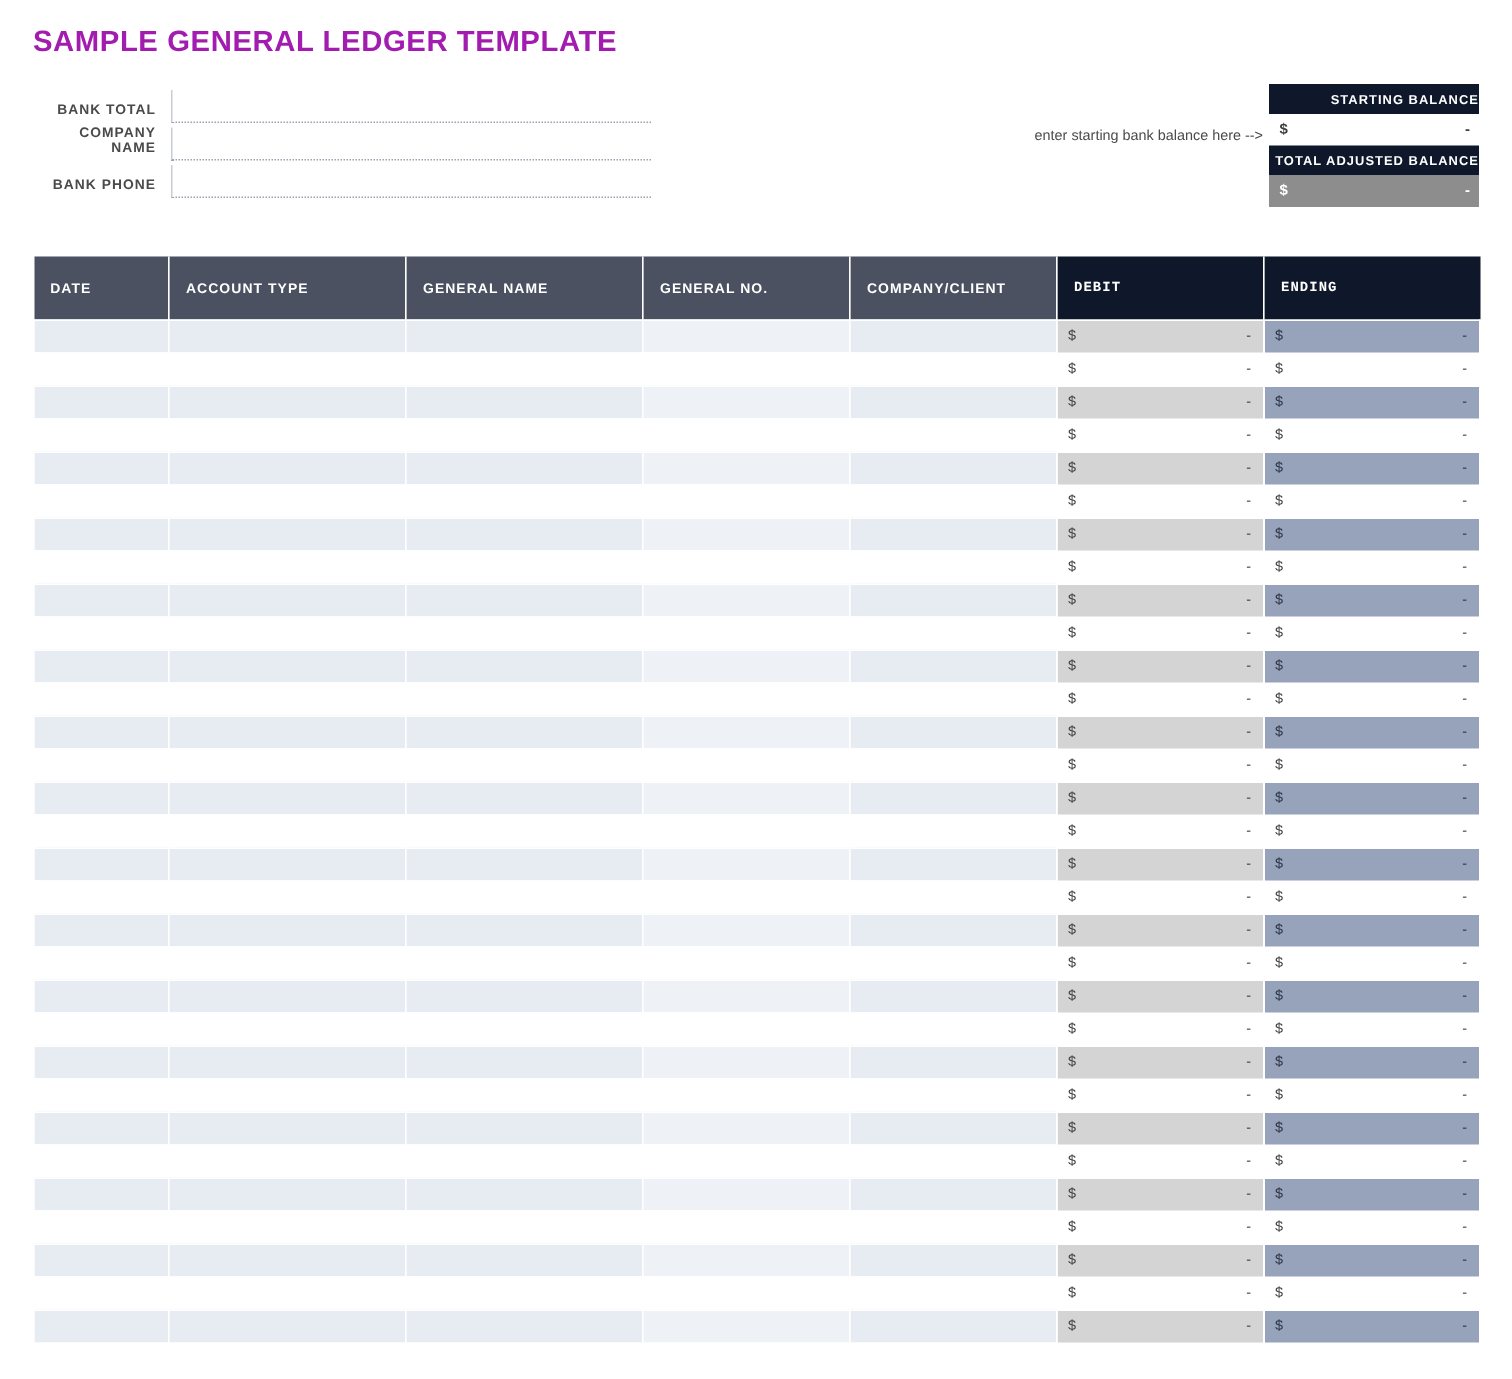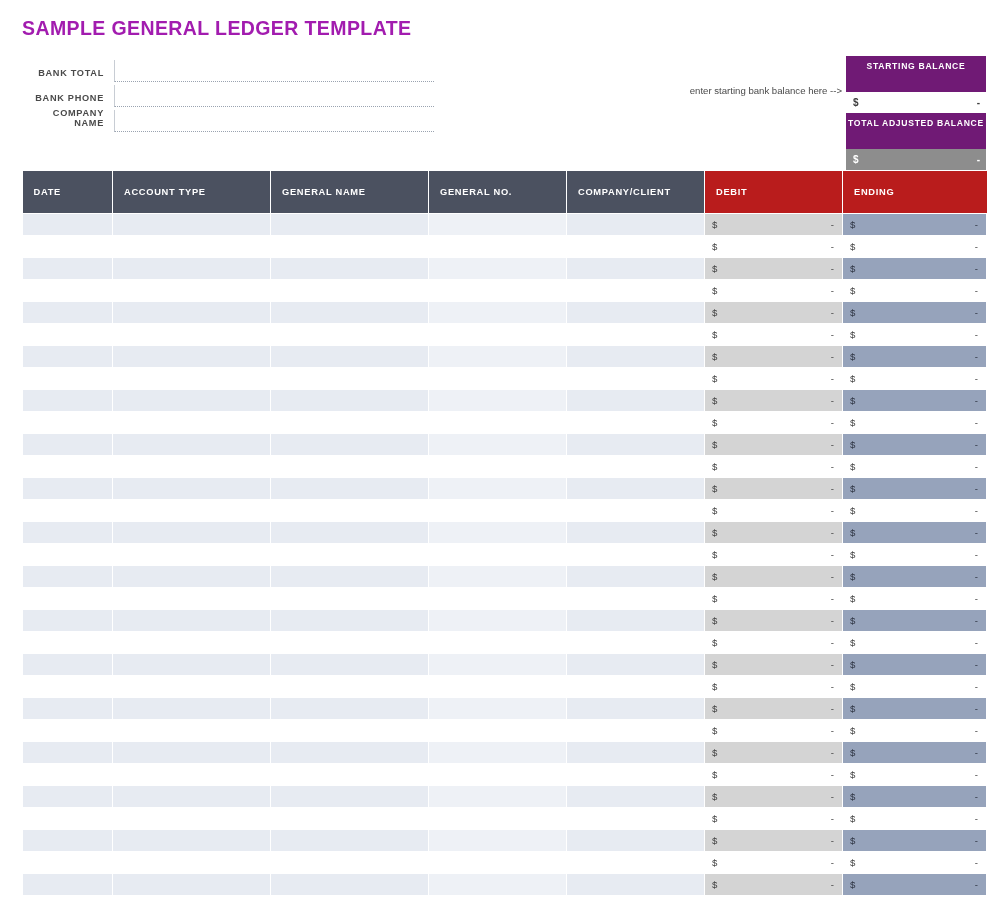--- a/index.html
+++ b/index.html
@@ -67,27 +67,27 @@
   }
 
   
   .balance-block {
     position: absolute;
     left: 846px;
     top: 56px;
     width: 140px;
   }
   .bal-head {
-    background: #701a75;
+    background: #0f172a;
     color: #ffffff;
     font-size: 8.6px;
     font-weight: bold;
     letter-spacing: 0.7px;
-    text-align: center;
-    height: 36px;
+    text-align: right;
+    height: 20px;
     line-height: 20px;
   }
   .bal-value {
     height: 21px;
     line-height: 21px;
     display: flex;
     justify-content: space-between;
     font-size: 10px;
     font-weight: bold;
     box-sizing: border-box;
@@ -127,21 +127,22 @@
     font-weight: bold;
     letter-spacing: 0.7px;
     text-align: left;
     height: 42px;
     padding: 0 0 0 11px;
     border-right: 1px solid #ffffff;
     box-sizing: border-box;
     margin-top: 16px;
   }
   table.ledger th.dark {
-    background: #b91c1c;
+    background: #0f172a;
+    font-family: Liberation Mono, monospace;
   }
   table.ledger th:last-child { border-right: none; }
 
   table.ledger td {
     height: 22px;
     border: 1px solid #ffffff;
     box-sizing: border-box;
     padding: 0;
   }
   
@@ -187,25 +188,25 @@
 <div class="page">
 
   <div class="title">SAMPLE GENERAL LEDGER TEMPLATE</div>
 
   <div class="info-block">
     <div class="info-row">
       <div class="info-label">BANK TOTAL</div>
       <div class="info-field"></div>
     </div>
     <div class="info-row">
-      <div class="info-label">BANK PHONE</div>
+      <div class="info-label">COMPANY NAME</div>
       <div class="info-field"></div>
     </div>
     <div class="info-row">
-      <div class="info-label">COMPANY NAME</div>
+      <div class="info-label">BANK PHONE</div>
       <div class="info-field"></div>
     </div>
   </div>
 
   <div class="hint">enter starting bank balance here --&gt;</div>
 
   <div class="balance-block">
     <div class="bal-head">STARTING BALANCE</div>
     <div class="bal-value white">
       <span>$</span>

